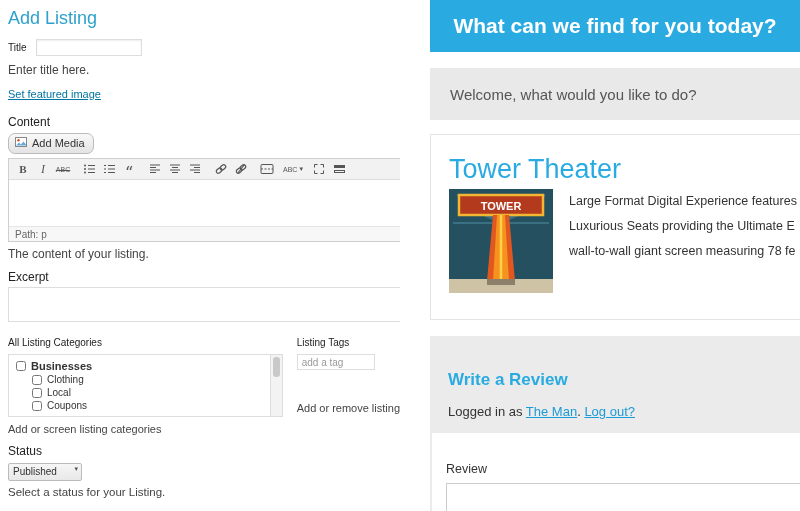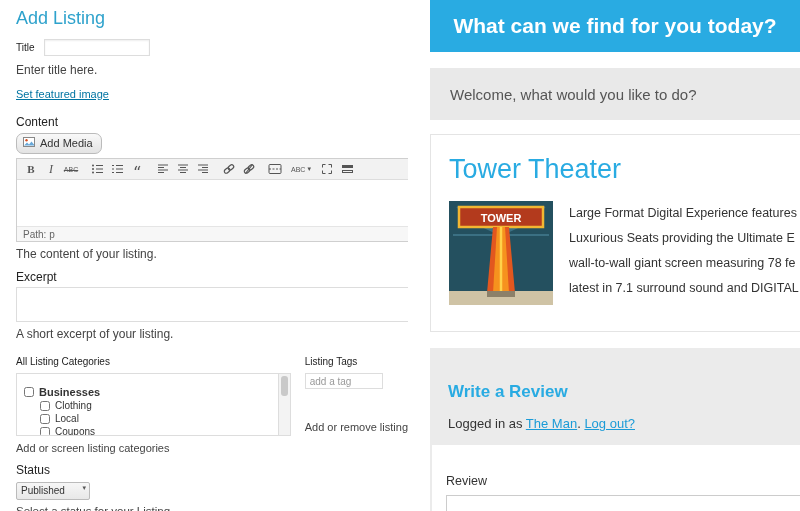--- a/index.html
+++ b/index.html
@@ -3,21 +3,21 @@
 <meta charset="utf-8">
 <style>
   * { box-sizing: border-box; }
   html, body { margin: 0; padding: 0; }
   body {
     width: 800px; height: 511px; overflow: hidden; position: relative;
     background: #fff; font-family: "Liberation Sans", sans-serif; color: #333;
   }
 
   
-  .admin { position: absolute; top: 0; left: 8px; width: 400px; height: 511px;
+  .admin { position: absolute; top: 0; left: 0; width: 400px; height: 511px;
            overflow: hidden; padding: 8px 0 0 8px; background: #fff; }
   .admin-title { margin: 0; font-size: 18px; font-weight: 400; color: #2ea2cc; }
   .title-row { margin-top: 10px; display: flex; align-items: center; gap: 9px; }
   .field-label { font-size: 10px; color: #222; }
   .title-input { width: 106px; height: 17px; border: 1px solid #ddd;
                  box-shadow: inset 0 1px 2px rgba(0,0,0,.07); font-size: 11px; padding: 0 4px; }
   .hint { display: block; font-size: 12px; color: #444; }
   .hint-sm { font-size: 11px; }
   .featured-link { display: inline-block; margin-top: 11px; font-size: 11px;
                    color: #0074a2; text-decoration: underline; cursor: pointer; }
@@ -46,21 +46,21 @@
   .content-hint { margin-top: 5px; }
 
   .excerpt-label { margin-top: 9px; font-size: 12px; color: #222; }
   .excerpt-ta { margin-top: 3px; display: block; width: 412px; height: 35px;
                 border: 1px solid #ddd; resize: none; background: #fff; }
   .excerpt-hint { margin-top: 5px; }
 
   .tax-row { margin-top: 10px; display: flex; }
   .cat-col { width: 302px; }
   .cat-box { margin-top: 4px; height: 63px; border: 1px solid #ddd; position: relative;
-             padding: 12px 14px 0 7px; background: #fff; overflow: hidden; }
+             padding: 5px 14px 0 7px; background: #fff; overflow: hidden; }
   .cat-item { display: flex; align-items: center; margin-bottom: 2px; font-size: 10px; color: #333; }
   .cat-item input { width: 10px; height: 10px; margin: 0 5px 0 0; }
   .cat-parent { font-size: 11px; font-weight: bold; }
   .cat-child { margin-left: 16px; }
   .cat-scroll { position: absolute; top: 0; right: 0; bottom: 0; width: 12px;
                 background: #f3f3f3; border-left: 1px solid #ddd; cursor: pointer; }
   .cat-thumb { position: absolute; top: 2px; right: 2px; width: 7px; height: 20px;
                background: #c9c9c9; border-radius: 3px; }
   .cat-hint { margin-top: 6px; }
 
@@ -81,21 +81,21 @@
   
   .site { position: absolute; top: 0; left: 430px; width: 370px; height: 511px;
           overflow: hidden; background: #fff; }
   .site-header { height: 52px; background: #29abe2; display: flex; align-items: center;
                  justify-content: center; color: #fff; font-size: 21px; font-weight: bold; }
   .welcome { margin-top: 16px; height: 52px; background: #e9e9e9; display: flex;
              align-items: center; padding-left: 20px; font-size: 15px; color: #555; }
   .listing-card { margin-top: 14px; border: 1px solid #e4e4e4; border-right: none;
                   background: #fff; padding: 10px 0 26px 18px; }
   .listing-title { margin: 8px 0 0; font-size: 27px; line-height: 32px; font-weight: 400; color: #29abe2; }
-  .listing-body { display: flex; margin-top: 16px; }
+  .listing-body { display: flex; margin-top: 4px; }
   .listing-photo { width: 104px; height: 104px; flex: none; }
   .listing-desc { margin-left: 16px; font-size: 12.5px; color: #333; line-height: 25px; overflow: hidden; }
   .desc-line { white-space: nowrap; }
 
   .review-section { margin-top: 16px; background: #ebebeb; height: 400px; padding-top: 34px; }
   .review-title { margin: 0 0 0 18px; font-size: 17px; font-weight: bold; color: #29abe2; }
   .logged-line { margin: 14px 0 0 18px; font-size: 13px; color: #333; }
   .logged-line a { color: #1b9bd7; text-decoration: underline; cursor: pointer; }
   .review-box { margin-top: 14px; margin-left: 2px; background: #fff; padding: 9px 0 0 14px; height: 300px; }
   .review-label { font-size: 12.5px; color: #333; margin-top: 20px; }
@@ -201,21 +201,20 @@
           </svg>
         </span>
     </div>
     <div class="editor-area"></div>
     <div class="editor-path">Path: p</div>
   </div>
   <span class="hint content-hint">The content of your listing.</span>
 
   <div class="excerpt-label">Excerpt</div>
   <textarea class="excerpt-ta" style=""></textarea>
-  <span class="hint excerpt-hint">A short excerpt of your listing.</span>
 
   <div class="tax-row">
     <div class="cat-col">
       <span class="field-label">All Listing Categories</span>
       <div class="cat-box">
         <div class="cat-item cat-parent">
           <input type="checkbox" style="">
           <span>Businesses</span>
         </div>
         <div class="cat-item cat-child">
@@ -277,21 +276,20 @@
         <polygon points="44,26 60,26 66,92 38,92" fill="#e2571f"></polygon>
         <polygon points="48,26 56,26 60,92 44,92" fill="#f6921e"></polygon>
         <path d="M52 26V92" stroke="#ffd24a" stroke-width="2.5"></path>
         <rect x="0" y="90" width="104" height="14" fill="#cfc3a5"></rect>
         <rect x="38" y="90" width="28" height="6" fill="#8b8069"></rect>
       </svg>
       <div class="listing-desc">
         <div class="desc-line">Large Format Digital Experience features</div>
         <div class="desc-line">Luxurious Seats providing the Ultimate E</div>
         <div class="desc-line">wall-to-wall giant screen measuring 78 fe</div>
-        <div class="desc-line">latest in 7.1 surround sound and DIGITAL</div>
       </div>
     </div>
   </div>
 
   <div class="review-section">
     <h3 class="review-title">Write a Review</h3>
     <div class="logged-line">
       <span>Logged in as </span><a>The Man</a><span>. </span><a>Log out?</a>
     </div>
     <div class="review-box">

